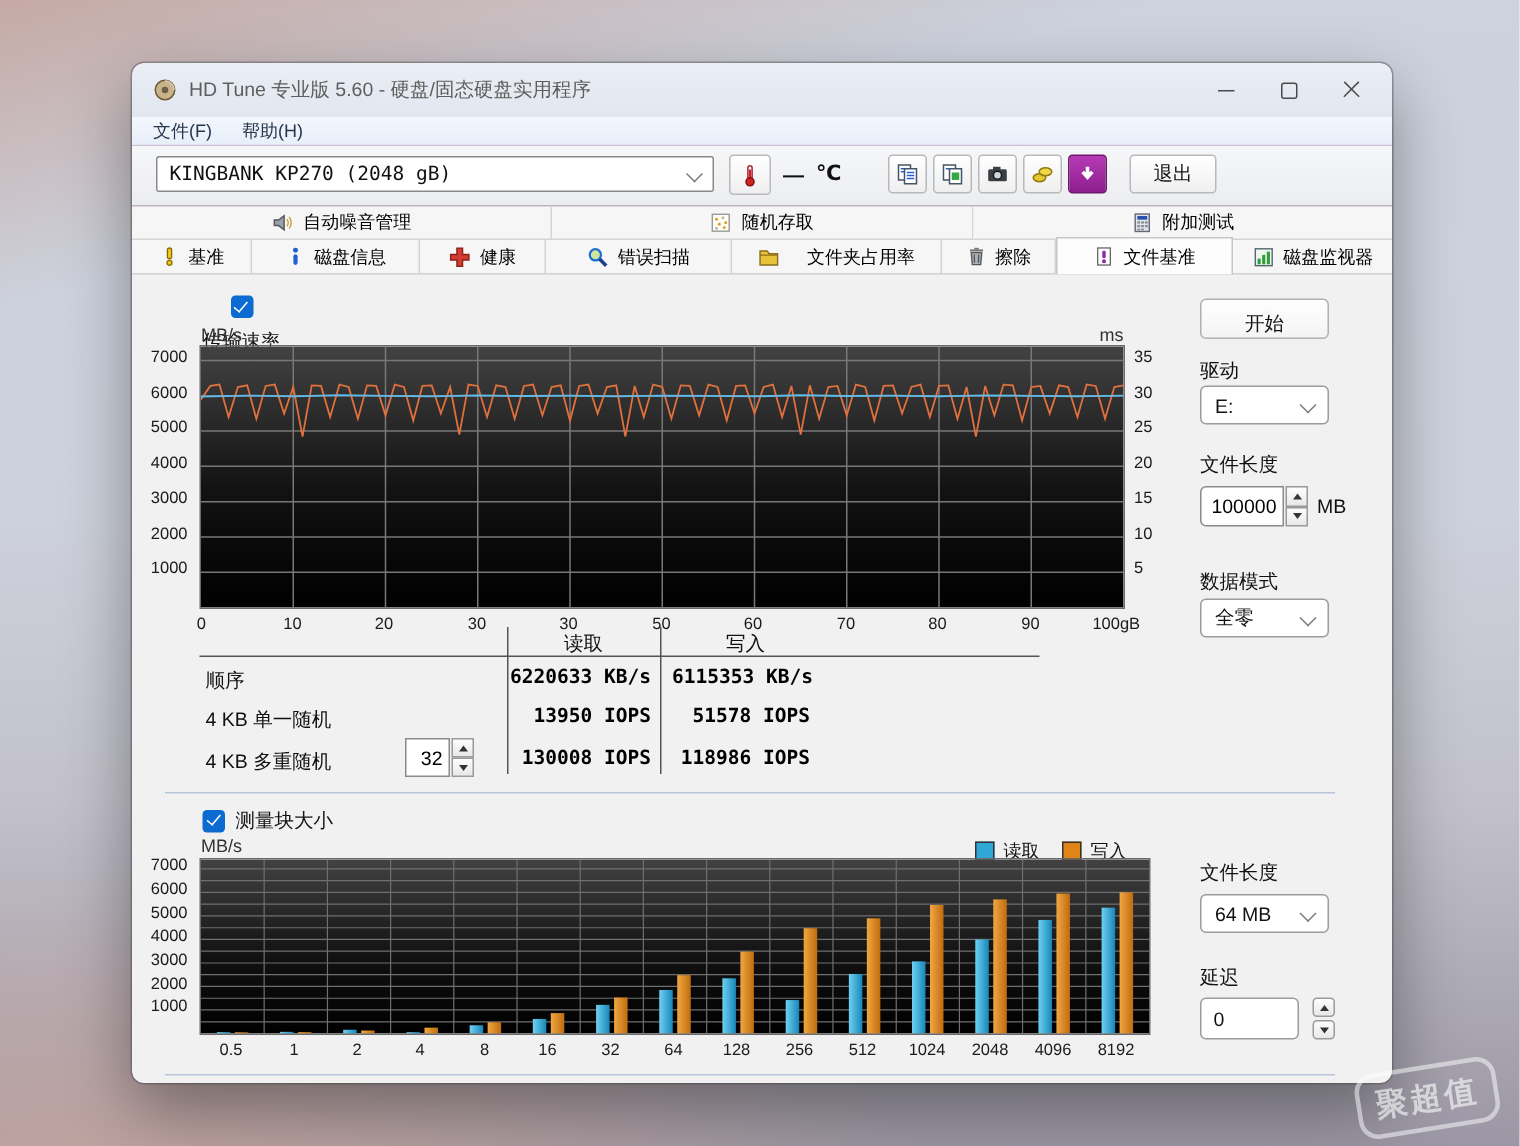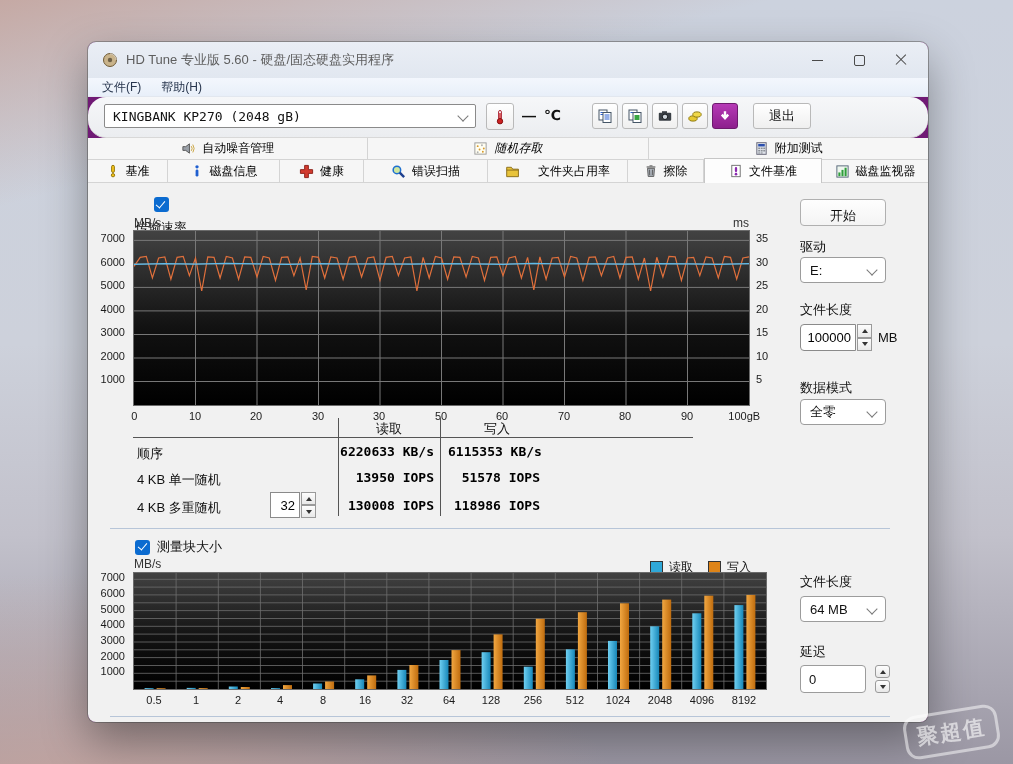--- a/index.html
+++ b/index.html
@@ -20,21 +20,21 @@
   .g-min{width:11px;height:1px;background:#4a4a4a;}
   .g-max{width:9px;height:9px;border:1px solid #4a4a4a;border-radius:2px;}
   .g-close{position:relative;width:12px;height:12px;}
   .g-close::before,.g-close::after{content:"";position:absolute;left:-1px;top:5px;width:14px;height:1.3px;background:#4a4a4a;}
   .g-close::before{transform:rotate(45deg);} .g-close::after{transform:rotate(-45deg);}
   .menubar{position:absolute;left:0;top:36px;right:0;height:18px;background:linear-gradient(#f3f7fd,#e8eff9);
     font-size:12px;color:#27354d;display:flex;align-items:center;border-bottom:1px solid #e2e7ef;}
   .menu-item{padding:0 10px;}
   .menu-item:first-child{padding-left:14px;}
   .toolbar{position:absolute;left:0;top:55px;right:0;height:40px;background:linear-gradient(#f6f7f9,#ebedf0);
-    border-bottom:1px solid #d8d8d8;border-radius:18px;}
+    border-bottom:1px solid #d8d8d8;}
   .combo{position:absolute;box-sizing:border-box;background:#fff;border:1px solid #8a8a8a;border-radius:2px;
     display:flex;align-items:center;font-size:13px;color:#111;padding:0 8px;}
   .combo .chev{margin-left:auto;}
   .chev{width:7px;height:7px;border-right:1.4px solid #7a7a7a;border-bottom:1.4px solid #7a7a7a;
     transform:rotate(45deg);flex:0 0 auto;}
   .tbtn{position:absolute;box-sizing:border-box;border:1px solid #b9b9b9;border-radius:3px;
     background:linear-gradient(#fff,#efefef);display:flex;align-items:center;justify-content:center;}
   .exitbtn{font-size:13px;color:#111;}
   .temp{position:absolute;font-size:14px;font-weight:bold;color:#111;}
   .tabstrip{position:absolute;left:0;right:0;background:#f4f4f4;display:flex;}
@@ -166,21 +166,21 @@
   </div>
 
   <div class="tabstrip" style="top:96px;height:22px;">
     <div class="tab" style="flex:1;">
       <svg width="15" height="15" viewBox="0 0 16 16">
           <polygon points="2,6 5,6 9,3 9,13 5,10 2,10" fill="#9aa0a8" stroke="#555"></polygon>
           <path d="M11 5.5 q1.8 2.5 0 5 M12.6 3.8 q2.8 4.2 0 8.4" stroke="#caa23c" fill="none"></path>
         </svg>
       <span>自动噪音管理</span>
     </div>
-    <div class="tab" style="flex:1;font-style:italic;">
+    <div class="tab" style="flex:1;">
       <svg width="15" height="15" viewBox="0 0 16 16">
           <rect x="2" y="2" width="12" height="12" fill="#fffef2" stroke="#9a9a9a"></rect>
           <circle cx="5" cy="5.5" r="1" fill="#d89a2a"></circle>
           <circle cx="9.5" cy="4.5" r="1" fill="#b0b0b0"></circle>
           <circle cx="7" cy="9" r="1" fill="#d89a2a"></circle>
           <circle cx="11.5" cy="8" r="1" fill="#d89a2a"></circle>
           <circle cx="5" cy="12" r="1" fill="#b0b0b0"></circle>
           <circle cx="10.5" cy="11.5" r="1" fill="#d89a2a"></circle>
         </svg>
       <span>随机存取</span>

